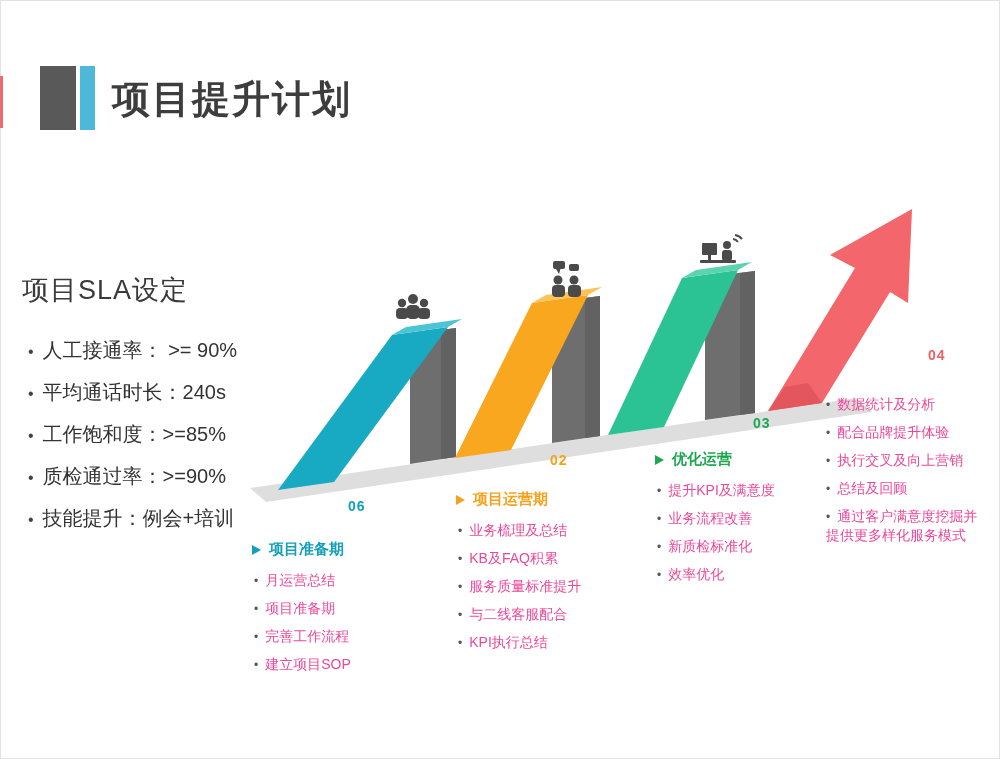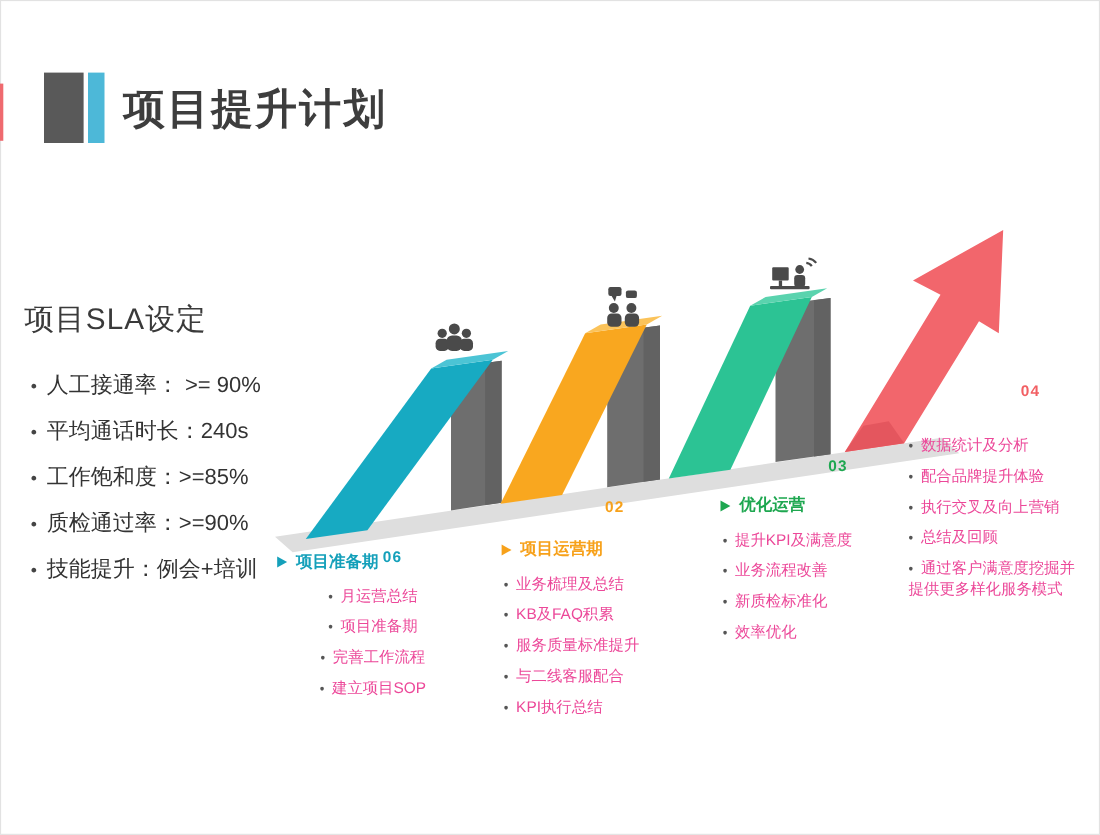--- a/index.html
+++ b/index.html
@@ -105,21 +105,21 @@
     <path d="M31,2 a7,7 0 0 1 5,3" stroke="#4a4a4a" stroke-width="2" fill="none"></path>
     <path d="M33,-2 a11,11 0 0 1 7,4" stroke="#4a4a4a" stroke-width="2" fill="none"></path>
   </g>
 </svg>
 
 <div class="stage-num" style="left: 348px; top: 498px; color: rgb(20, 160, 186);">06</div>
 <div class="stage-num" style="left: 550px; top: 452px; color: rgb(247, 161, 26);">02</div>
 <div class="stage-num" style="left: 753px; top: 415px; color: rgb(30, 167, 80);">03</div>
 <div class="stage-num" style="left: 928px; top: 347px; color: rgb(242, 95, 99);">04</div>
 
-<div class="stage-block stage-1" style="left:252px;top:501px;text-align:center;">
+<div class="stage-block stage-1" style="left:252px;top:540px;">
   <div class="stage-head">
     <span class="chev" style="border-left-color: rgb(20, 160, 186);"></span>
     <span class="stage-title" style="color: rgb(20, 160, 186);">项目准备期</span>
   </div>
   <ul class="stage-items">
     <li>月运营总结</li>
     <li>项目准备期</li>
     <li>完善工作流程</li>
     <li>建立项目SOP</li>
   </ul>

